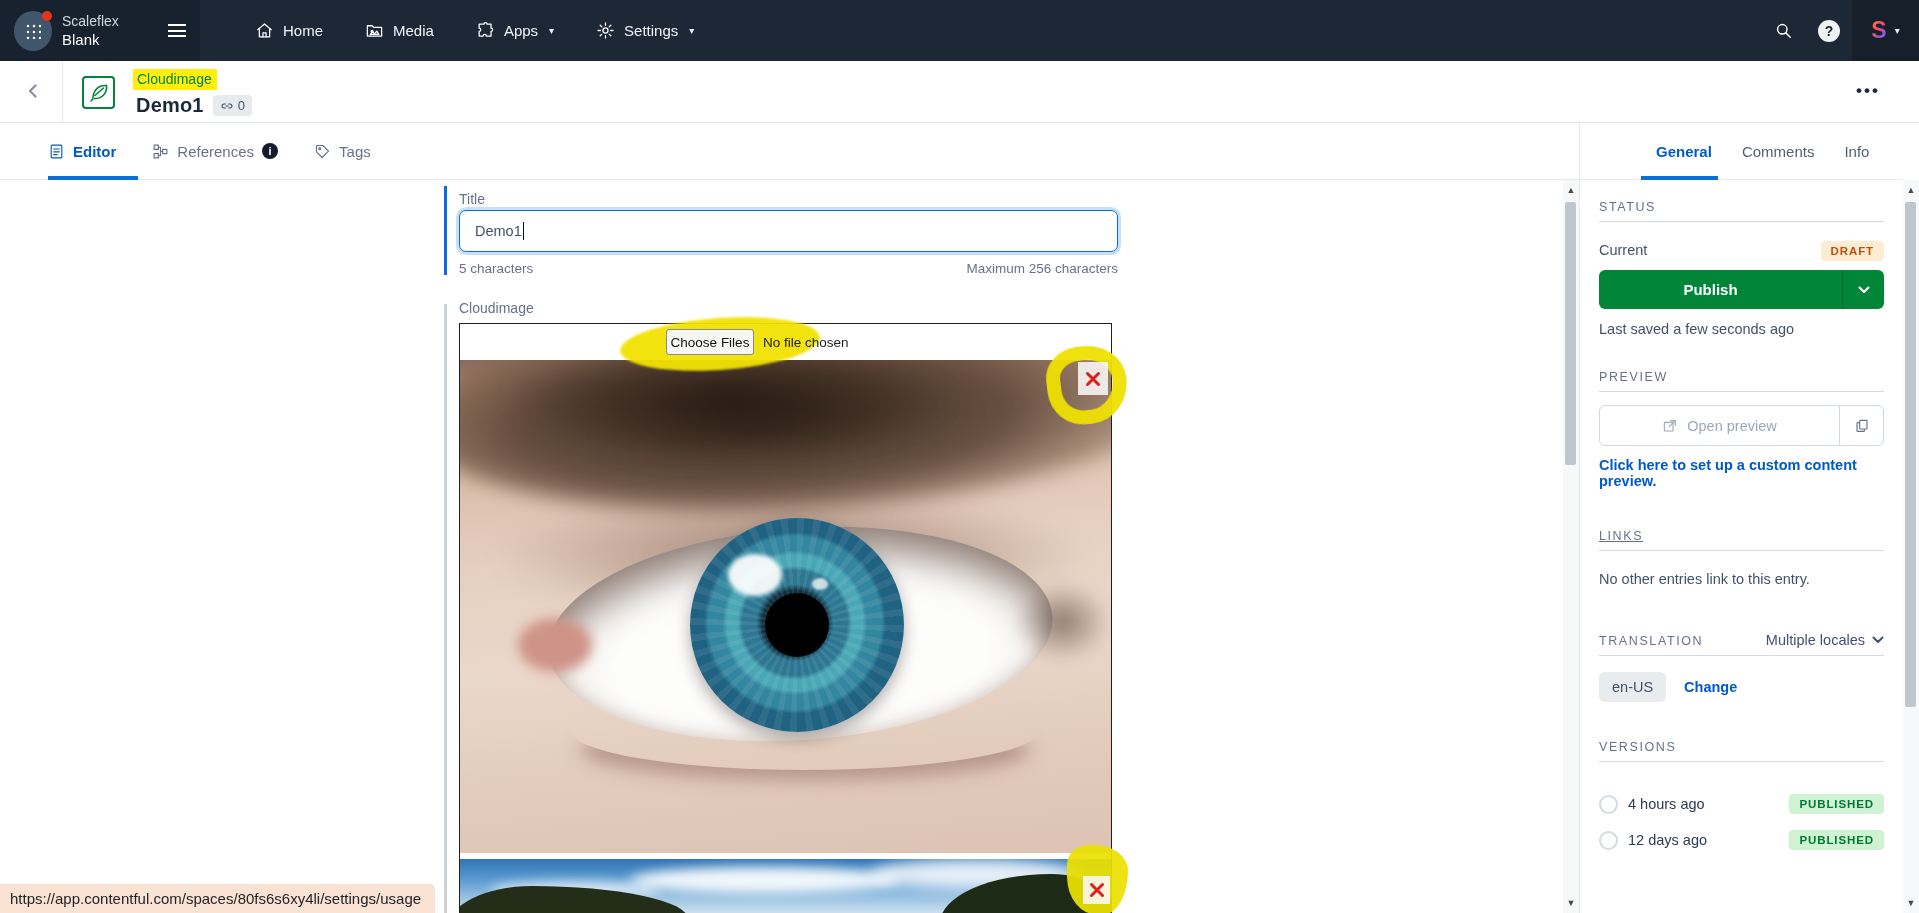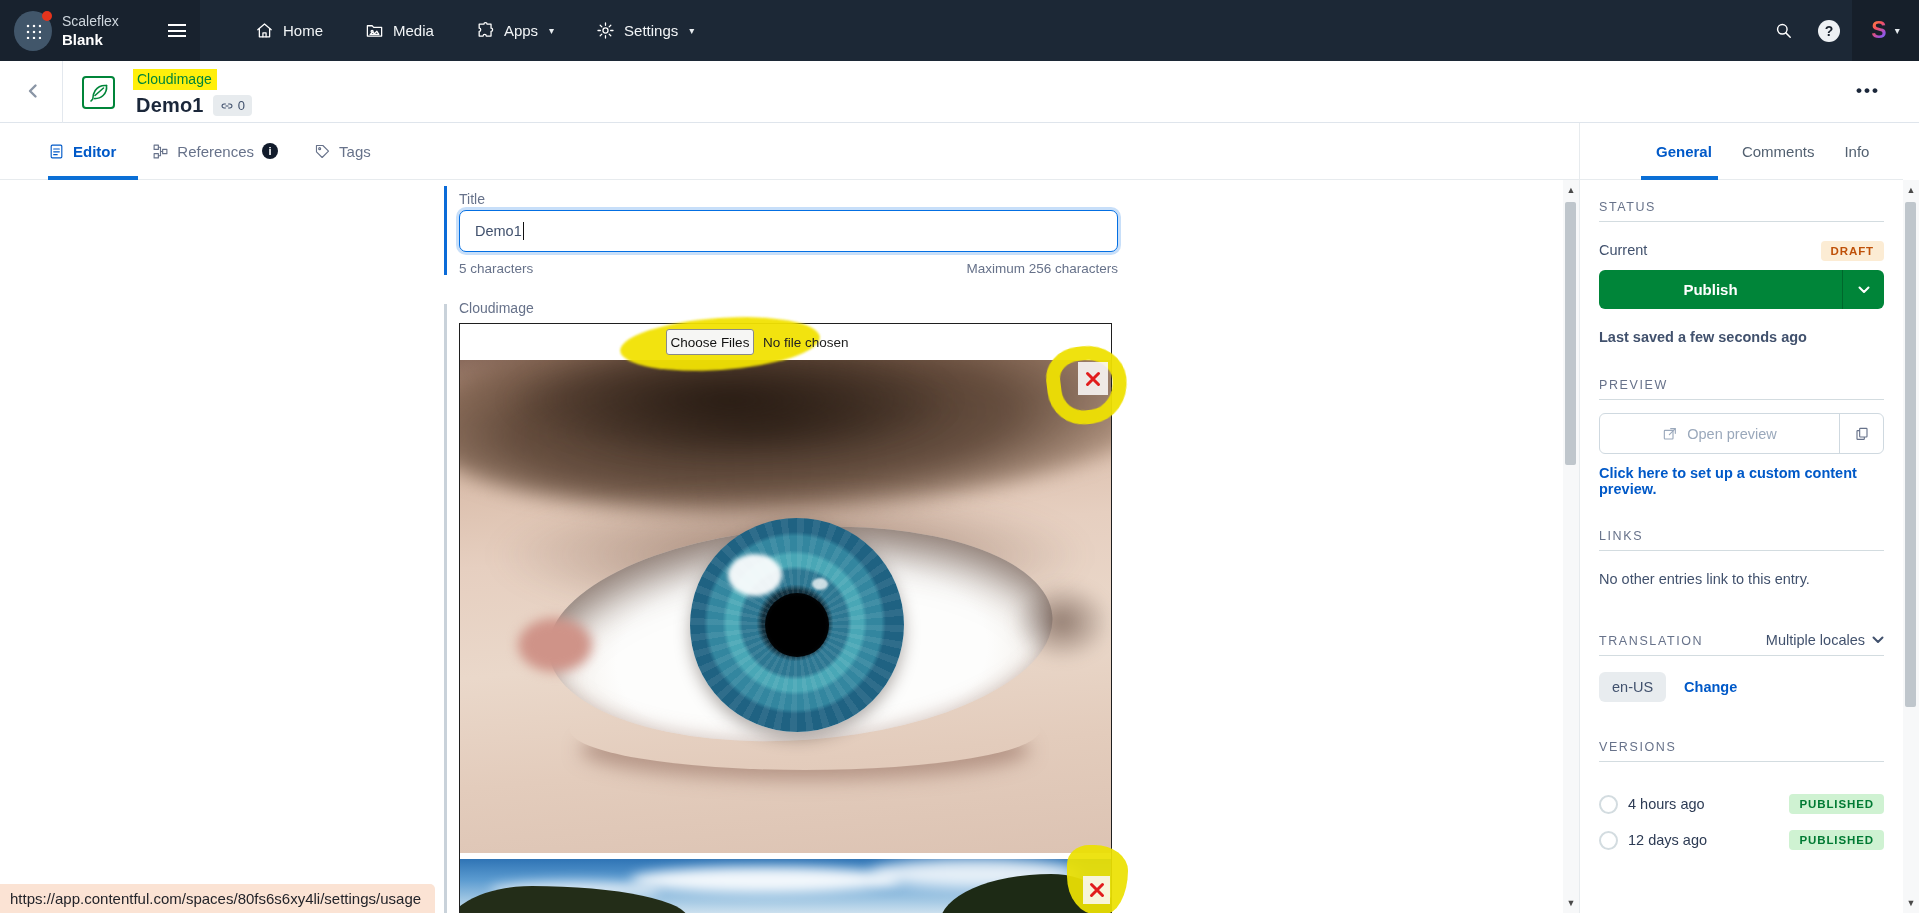--- a/index.html
+++ b/index.html
@@ -13,21 +13,21 @@
     background:#1c2836; display:flex; align-items:stretch; color:#fff; z-index:40; }
   .nav-left { width:200px; background:#18222e; display:flex; align-items:center; padding-left:14px; position:relative; }
   .org-avatar { position:relative; width:38px; height:40px; border-radius:50%; background:#41566a; flex:0 0 auto;
     display:flex; align-items:center; justify-content:center; cursor:pointer; }
   .dots { width:16px; height:16px;
     background-image:radial-gradient(circle,#fff 1.4px,rgba(255,255,255,0) 1.6px);
     background-size:6px 6px; background-position:0 0; }
   .notif-dot { position:absolute; right:0px; top:0px; width:10px; height:10px; border-radius:50%; background:#e5341c; }
   .org-text { margin-left:10px; line-height:1.15; }
   .org-name { font-size:14px; color:#cfd7de; }
-  .space-name { font-size:15px; color:#fff; margin-top:2px; cursor:pointer;font-weight:bold; }
+  .space-name { font-size:15px; color:#fff; margin-top:2px; cursor:pointer; }
   .hamburger { position:absolute; right:14px; top:24px; width:18px; height:13px; cursor:pointer; }
   .hamburger i { display:block; width:18px; height:2px; background:#fff; margin-bottom:3.5px; }
   .nav-items { display:flex; align-items:stretch; margin-left:34px; }
   .nav-item { display:flex; align-items:center; gap:9px; padding:0 21px; font-size:15px; color:#f2f5f7; cursor:pointer; }
   .nav-item.active { background:#2c3c4f; }
   .nav-item svg { width:19px; height:19px; stroke:#fff; fill:none; stroke-width:1.6; stroke-linecap:round; stroke-linejoin:round; }
   .nav-caret { font-size:10px; color:#e8edf1; margin-left:2px; }
   .nav-right { margin-left:auto; display:flex; align-items:center; }
   .nav-iconbtn { width:46px; height:61px; display:flex; align-items:center; justify-content:center; cursor:pointer; }
   .nav-iconbtn svg { width:19px; height:19px; stroke:#fff; fill:none; stroke-width:1.8; stroke-linecap:round; }
@@ -178,22 +178,22 @@
   #open-preview .op-copy svg { width:16px; height:16px; stroke:#67728a; fill:none; stroke-width:1.7; }
   .blue-link { font-size:14.5px; font-weight:600; color:#0059c8; cursor:pointer; }
   .locale-row { display:flex; align-items:center; gap:18px; }
   .locale-pill { background:#e8ecef; border-radius:6px; padding:7px 13px; font-size:14.5px; color:#41516d; }
   .mode-select { display:flex; align-items:center; gap:7px; font-size:14.5px; letter-spacing:0; color:#41516d; cursor:pointer; text-transform:none; }
   .mode-select svg { width:12px; height:8px; fill:none; stroke:#41516d; stroke-width:2; stroke-linecap:round; stroke-linejoin:round; }
   .version-row { display:flex; align-items:center; margin-top:16px; }
   .radio { width:19px; height:19px; border-radius:50%; border:2px solid #d3dce0; background:#fff; cursor:pointer; flex:0 0 auto; }
   .version-time { margin-left:10px; font-size:14.5px; color:#2d3b54; }
   .version-row .badge { margin-left:auto; }
-  .mt18 { margin-top:18px; } .mt10 { margin-top:18px;font-weight:bold; } .mt30 { margin-top:30px; }
-  .mt14 { margin-top:14px; } .mt11 { margin-top:11px; } .mt33 { margin-top:32px; }
+  .mt18 { margin-top:18px; } .mt10 { margin-top:10px; } .mt30 { margin-top:30px; }
+  .mt14 { margin-top:14px; } .mt11 { margin-top:11px; } .mt33 { margin-top:40px;text-decoration:underline; }
   .mt42 { margin-top:42px; } .mt16 { margin-top:16px; } .mt38 { margin-top:38px; } .mt32 { margin-top:32px; }
 
   
   #status-tooltip { position:absolute; left:0; top:884px; height:29px; background:#fbe3d4; color:#23242a;
     font-size:15px; line-height:29px; padding:0 14px 0 10px; border-top-right-radius:5px; z-index:50; white-space:nowrap; }
 </style>
 </head>
 <body>
 
 <div id="app">

